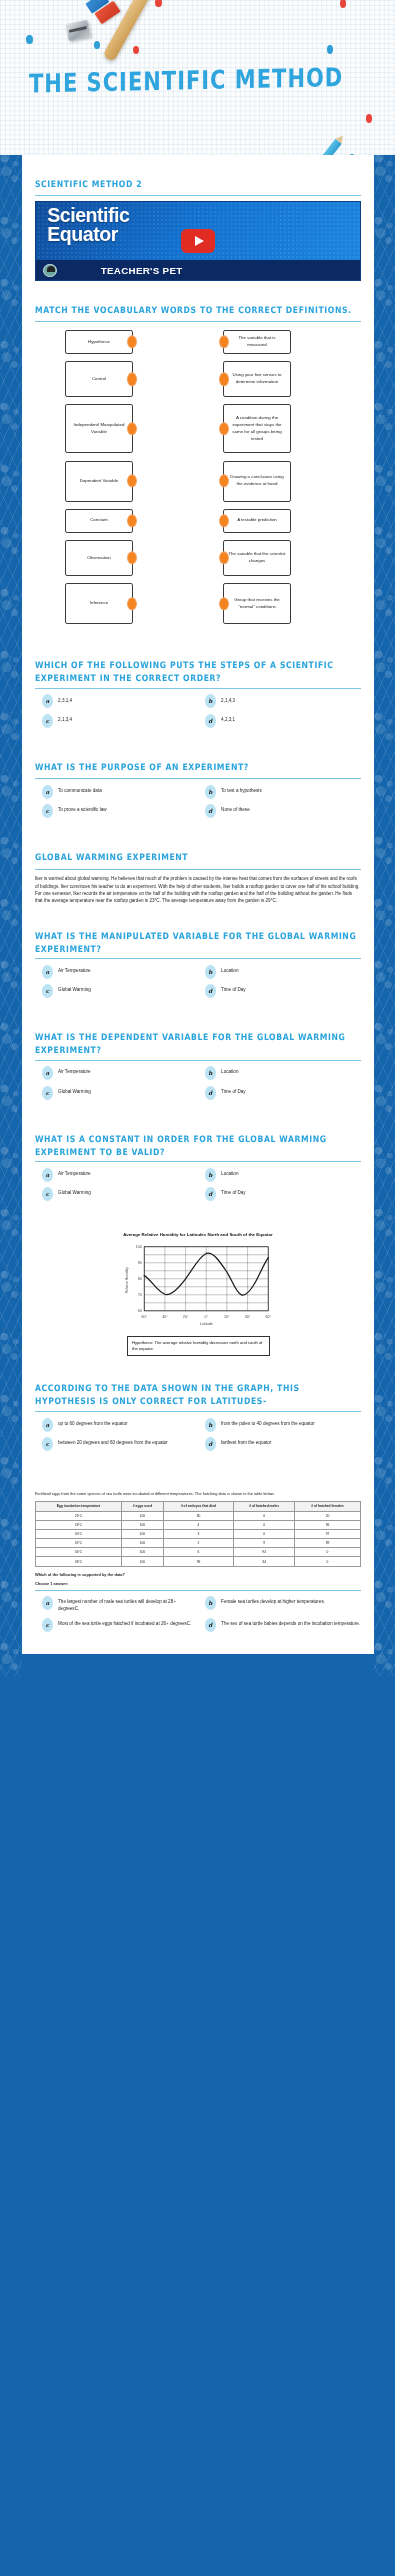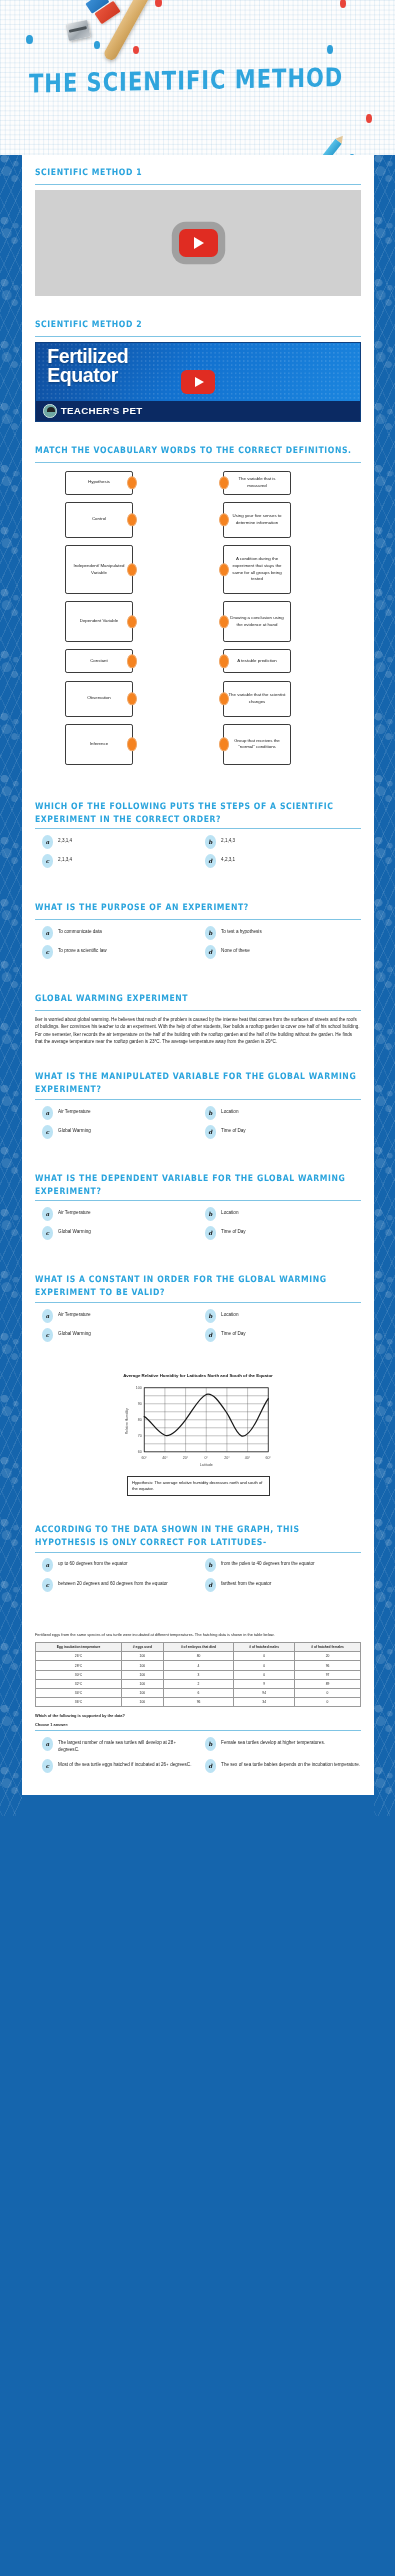--- a/index.html
+++ b/index.html
@@ -166,21 +166,21 @@
     font-size:19.6px; line-height:.98; letter-spacing:-0.5px;
     text-shadow:0 1px 2.1px rgba(0,0,0,.3);
   }
   .vb-bar {
     position:absolute; left:0; right:0; bottom:0; height:19.6px;
     background:#0b2a63; display:flex; align-items:center; gap:4.1px; padding-left:7.2px;
   }
   .vb-ava { width:13.4px;height:13.4px;border-radius:50%;background:#6fa8a3;
      border:1px solid #cfe3e0; position:relative; overflow:hidden;}
   .vb-ava:after{content:"";position:absolute;left:2.6px;top:1.5px;width:8.2px;height:5.7px;background:#232323;border-radius:4.1px 4.1px 0 0;}
-  .vb-pet { color:#fff;font-weight:bold;font-size:9.8px;letter-spacing:0.3px;font-family:"Liberation Sans",sans-serif; }
+  .vb-pet { color:#fff;font-weight:bold;font-size:9.8px;letter-spacing:0.3px;font-family:"Liberation Sans",sans-serif;margin-left:40px; }
   .yt-overlay{
     position:absolute;left:50%;top:50%;transform:translate(-50%,-50%);
     width:34px;height:24px;background:#e02c22;border-radius:5.7px;
     display:flex;align-items:center;justify-content:center;
   }
   .yt-overlay .tri{width:0;height:0;border-left:9.3px solid #fff;
     border-top:5.7px solid transparent;border-bottom:5.7px solid transparent;margin-left:2.1px;}
 
   
   .match-wrap { padding: 8.2px 0 5.2px; }
@@ -272,38 +272,29 @@
 
   <div class="hero-title">THE SCIENTIFIC METHOD</div>
 </div>
 
 <div class="page">
   <div class="doodle-left"></div>
   <div class="doodle-right"></div>
 
   <div class="sheet">
 
-    <div class="sec">
-      <div class="sec-title">SCIENTIFIC METHOD 1</div>
-      <div class="rule"></div>
-      <div class="video-grey">
-        <div class="yt-badge">
-            <div class="tri"></div>
-          </div>
-      </div>
-    </div>
 
     <div class="spacer"></div>
 
     <div class="sec">
       <div class="sec-title">SCIENTIFIC METHOD 2</div>
       <div class="rule"></div>
       <div class="video-blue">
         <div class="vb-title">
-          <div>Fertilized</div>
+          <div>Scientific</div>
           <div>Equator</div>
         </div>
         <div class="yt-overlay">
             <div class="tri"></div>
           </div>
         <div class="vb-bar">
           <div class="vb-ava"></div>
           <div class="vb-pet">TEACHER'S PET</div>
         </div>
       </div>

